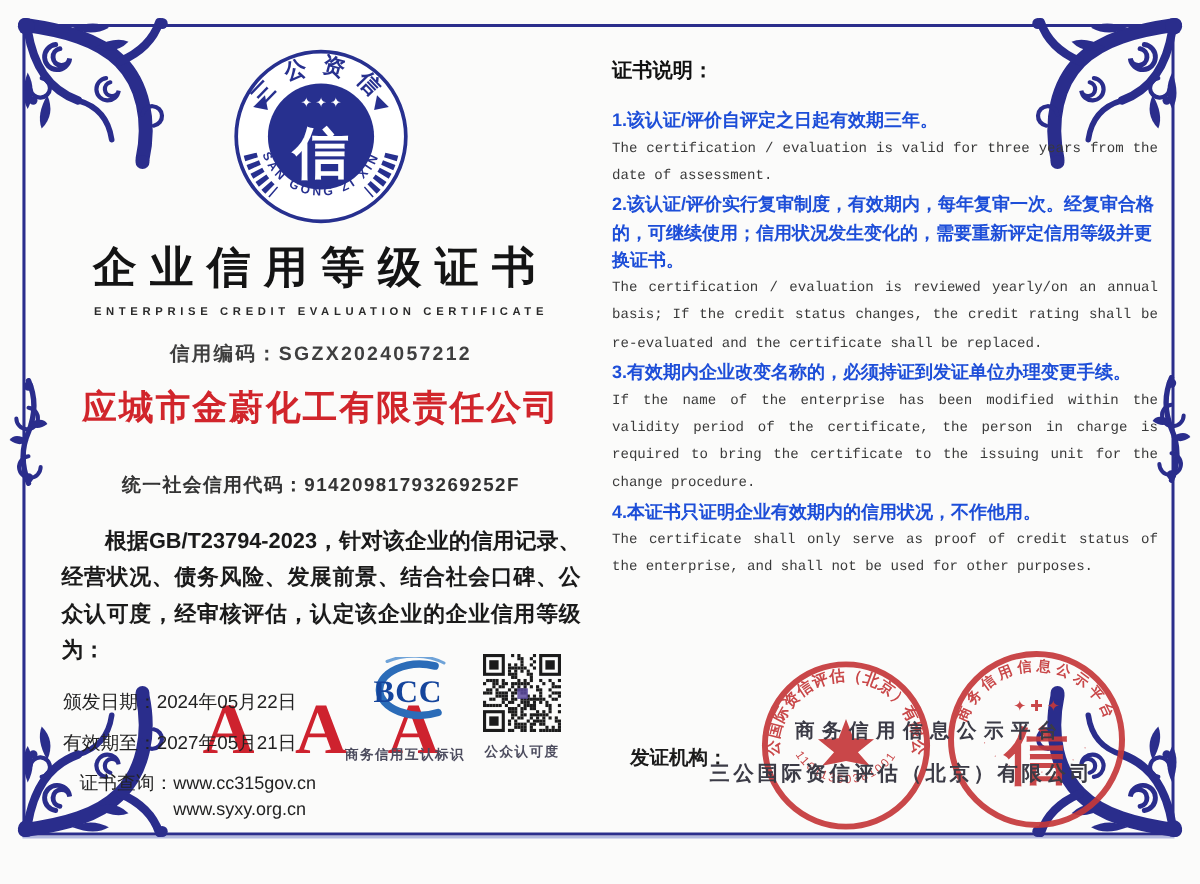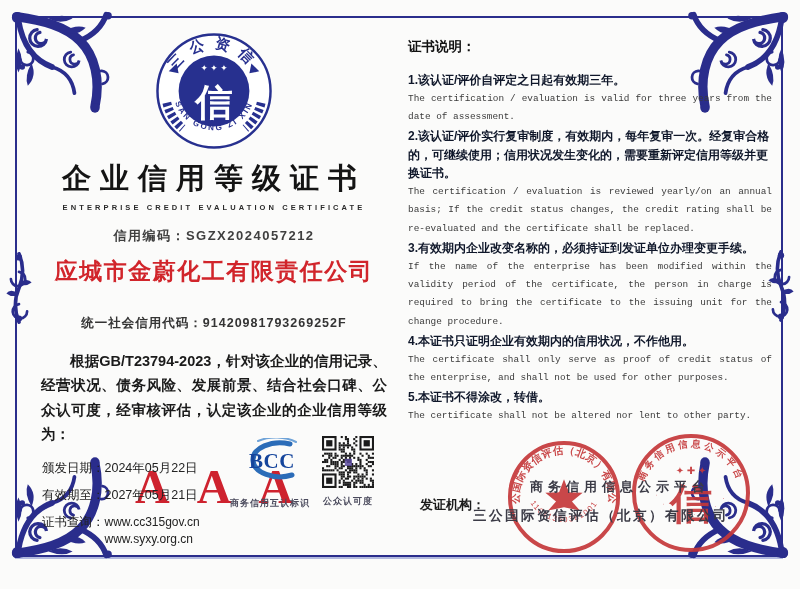--- a/index.html
+++ b/index.html
@@ -30,32 +30,32 @@
   .en-title{margin-top:4px;font-size:7.5px;font-weight:bold;letter-spacing:3.1px;color:#2a2a2a;white-space:nowrap;}
   .code-line{margin-top:15px;font-size:13px;font-weight:bold;color:#3f3f3f;letter-spacing:1.5px;}
   .company{margin-top:11px;font-size:23px;font-weight:bold;color:#d1252b;letter-spacing:1.5px;white-space:nowrap;}
   .uscc{margin-top:28px;font-size:12.5px;font-weight:bold;color:#343434;letter-spacing:1px;}
   .statement{margin-top:17px;font-size:14.5px;font-weight:bold;line-height:1.68;text-align:justify;text-indent:2em;color:#1a1a1a;padding:0 3px;}
   .rating{margin-top:13px;font-family:"Liberation Serif","DejaVu Serif",serif;font-size:48px;font-weight:bold;color:#ce222e;letter-spacing:27px;padding-left:27px;}
 
   
   .issue-block{position:absolute;left:42px;top:460px;width:200px;text-align:left;font-size:12.5px;font-weight:normal;color:#222;}
   .issue-row{margin-bottom:10px;white-space:nowrap;}
-  .query-row{display:flex;}
+  .query-row{display:flex;margin-left:11px;}
   .query-urls{line-height:1.45;font-size:12px;}
   .marks{position:absolute;left:230px;top:436px;display:flex;gap:12px;}
   .mark{text-align:center;}
   .mark-caption{margin-top:13px;font-size:9px;font-weight:bold;color:#4c4c5e;letter-spacing:1px;white-space:nowrap;}
   .bcc-svg{width:72px;height:46px;display:block;margin:2px auto 0;}
   .qr-svg{width:52px;height:52px;display:block;margin:0 auto;}
 
   
   .notes{position:absolute;left:408px;top:38px;width:364px;text-align:left;}
   .notes-heading{font-size:13.5px;font-weight:bold;color:#111;margin-bottom:15px;}
-  .note-cn{font-size:12px;font-weight:bold;color:#0f172a;line-height:1.55;margin-top:1px;}
+  .note-cn{font-size:12px;font-weight:bold;color:#1d4ed8;line-height:1.55;margin-top:1px;}
   .note-en{font-family:"Liberation Mono","DejaVu Sans Mono",monospace;font-size:9.4px;color:#3a3a3a;line-height:1.95;text-align:justify;}
 
   
   .issuer-label{position:absolute;left:420px;top:496px;font-size:13px;font-weight:bold;color:#1b1b1b;z-index:4;}
   .issuer-line1{position:absolute;left:500px;top:478px;width:240px;text-align:center;font-size:13px;font-weight:bold;letter-spacing:5px;color:#3b3b46;z-index:4;}
   .issuer-line2{position:absolute;left:426px;top:507px;width:350px;text-align:center;font-size:13.5px;font-weight:bold;letter-spacing:2.5px;color:#3b3b46;z-index:4;}
   .seal{position:absolute;z-index:3;opacity:.92;}
   .seal-left{left:505px;top:438px;width:118px;height:118px;}
   .seal-right{left:628px;top:430px;width:126px;height:126px;}
 </style>
@@ -427,24 +427,20 @@
     <div class="note-en">The certification / evaluation is reviewed yearly/on an annual basis; If the credit status changes, the credit rating shall be re-evaluated and the certificate shall be replaced.</div>
   </div>
   <div>
     <div class="note-cn">3.有效期内企业改变名称的，必须持证到发证单位办理变更手续。</div>
     <div class="note-en">If the name of the enterprise has been modified within the validity period of the certificate, the person in charge is required to bring the certificate to the issuing unit for the change procedure.</div>
   </div>
   <div>
     <div class="note-cn">4.本证书只证明企业有效期内的信用状况，不作他用。</div>
     <div class="note-en">The certificate shall only serve as proof of credit status of the enterprise, and shall not be used for other purposes.</div>
   </div>
-  <div>
-    <div class="note-cn">5.本证书不得涂改，转借。</div>
-    <div class="note-en">The certificate shall not be altered nor lent to other party.</div>
-  </div>
 </div>
 
 <div class="issuer-label">发证机构：</div>
 <div class="issuer-line1">商务信用信息公示平台</div>
 <div class="issuer-line2">三公国际资信评估（北京）有限公司</div>
 
 <svg class="seal seal-left" viewBox="0 0 120 120">
   <circle cx="60" cy="60" r="55" fill="none" stroke="#c5383a" stroke-width="4"></circle>
   <defs>
     <path id="s1t" d="M14,62 A46,46 0 0 1 106,62"></path>

